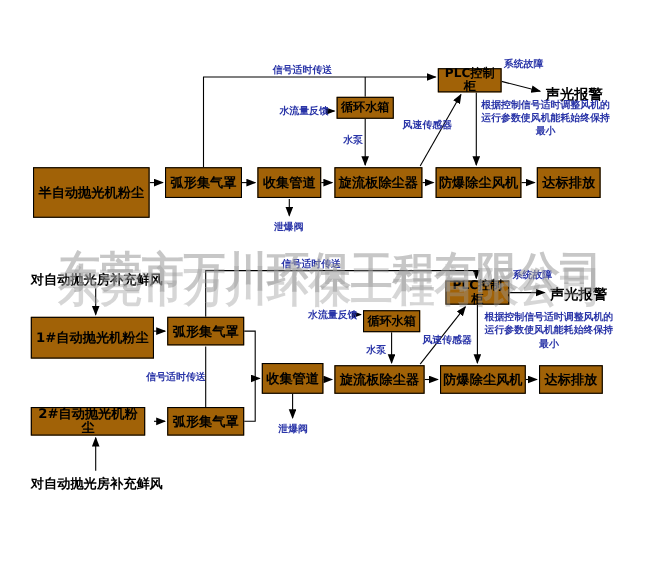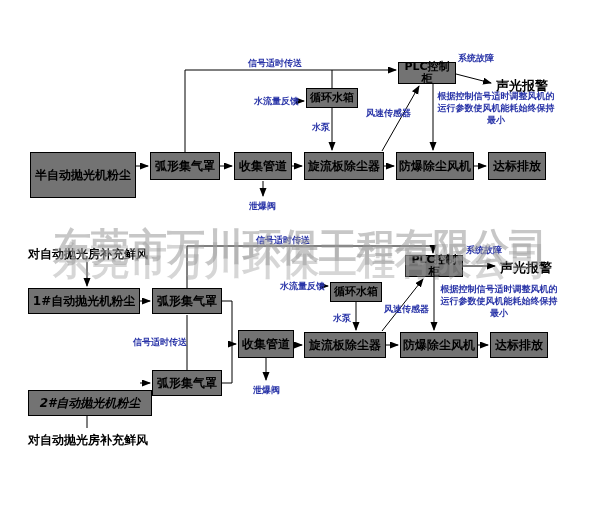--- a/index.html
+++ b/index.html
@@ -2,21 +2,21 @@
 <html><head>
 <meta charset="utf-8">
 <style>
   html,body{margin:0;padding:0;background:#fff;}
   .canvas{
     position:relative;width:600px;height:524px;background:#ffffff;overflow:hidden;
     font-family:"DejaVu Sans","Liberation Sans",sans-serif;
   }
   svg.wires{position:absolute;left:0;top:0;z-index:1;}
   .box{
-    position:absolute;z-index:2;background:#737373;border:1px solid #000;
+    position:absolute;z-index:2;background:#a16207;border:1px solid #000;
     display:flex;align-items:center;justify-content:center;text-align:center;
     font-weight:bold;font-size:12px;color:#000;line-height:1.05;box-sizing:border-box;
     padding:1px 2px;
   }
   .box.small{font-size:11px;}
   .txt{
     position:absolute;z-index:2;color:#000;font-weight:bold;font-size:12px;white-space:nowrap;
   }
   .txt.big{font-size:13px;}
   .lbl{
@@ -94,23 +94,23 @@
   <div class="lbl" style="left:248px;top:57px;">信号适时传送</div>
   <div class="lbl" style="left:254px;top:95px;">水流量反馈</div>
   <div class="lbl" style="left:312px;top:121px;">水泵</div>
   <div class="lbl" style="left:366px;top:107px;">风速传感器</div>
   <div class="note" style="left:436px;top:90px;width:120px;">根据控制信号适时调整风机的运行参数使风机能耗始终保持最小</div>
   <div class="lbl" style="left:249px;top:200px;">泄爆阀</div>
 
   <div class="txt" style="left:28px;top:246px;">对自动抛光房补充鲜风</div>
   <div class="txt" style="left:28px;top:432px;">对自动抛光房补充鲜风</div>
 
-  <div class="box" style="left:28px;top:288px;width:112px;height:26px;">1#自动抛光机粉尘</div>
+  <div class="box" style="left:28px;top:288px;width:112px;height:38px;">1#自动抛光机粉尘</div>
   <div class="box" style="left:152px;top:288px;width:70px;height:26px;">弧形集气罩</div>
-  <div class="box" style="left:28px;top:390px;width:124px;height:26px;font-style:italic;">2#自动抛光机粉尘</div>
+  <div class="box" style="left:28px;top:370px;width:104px;height:26px;">2#自动抛光机粉尘</div>
   <div class="box" style="left:152px;top:370px;width:70px;height:26px;">弧形集气罩</div>
   <div class="box" style="left:238px;top:330px;width:56px;height:28px;">收集管道</div>
   <div class="box" style="left:304px;top:332px;width:82px;height:26px;">旋流板除尘器</div>
   <div class="box" style="left:400px;top:332px;width:78px;height:26px;">防爆除尘风机</div>
   <div class="box" style="left:490px;top:332px;width:58px;height:26px;">达标排放</div>
   <div class="box small" style="left:405px;top:255px;width:58px;height:22px;">PLC控制柜</div>
   <div class="box small" style="left:330px;top:282px;width:52px;height:20px;">循环水箱</div>
 
   <div class="txt big" style="left:500px;top:259px;">声光报警</div>
   <div class="lbl" style="left:466px;top:244px;">系统故障</div>

